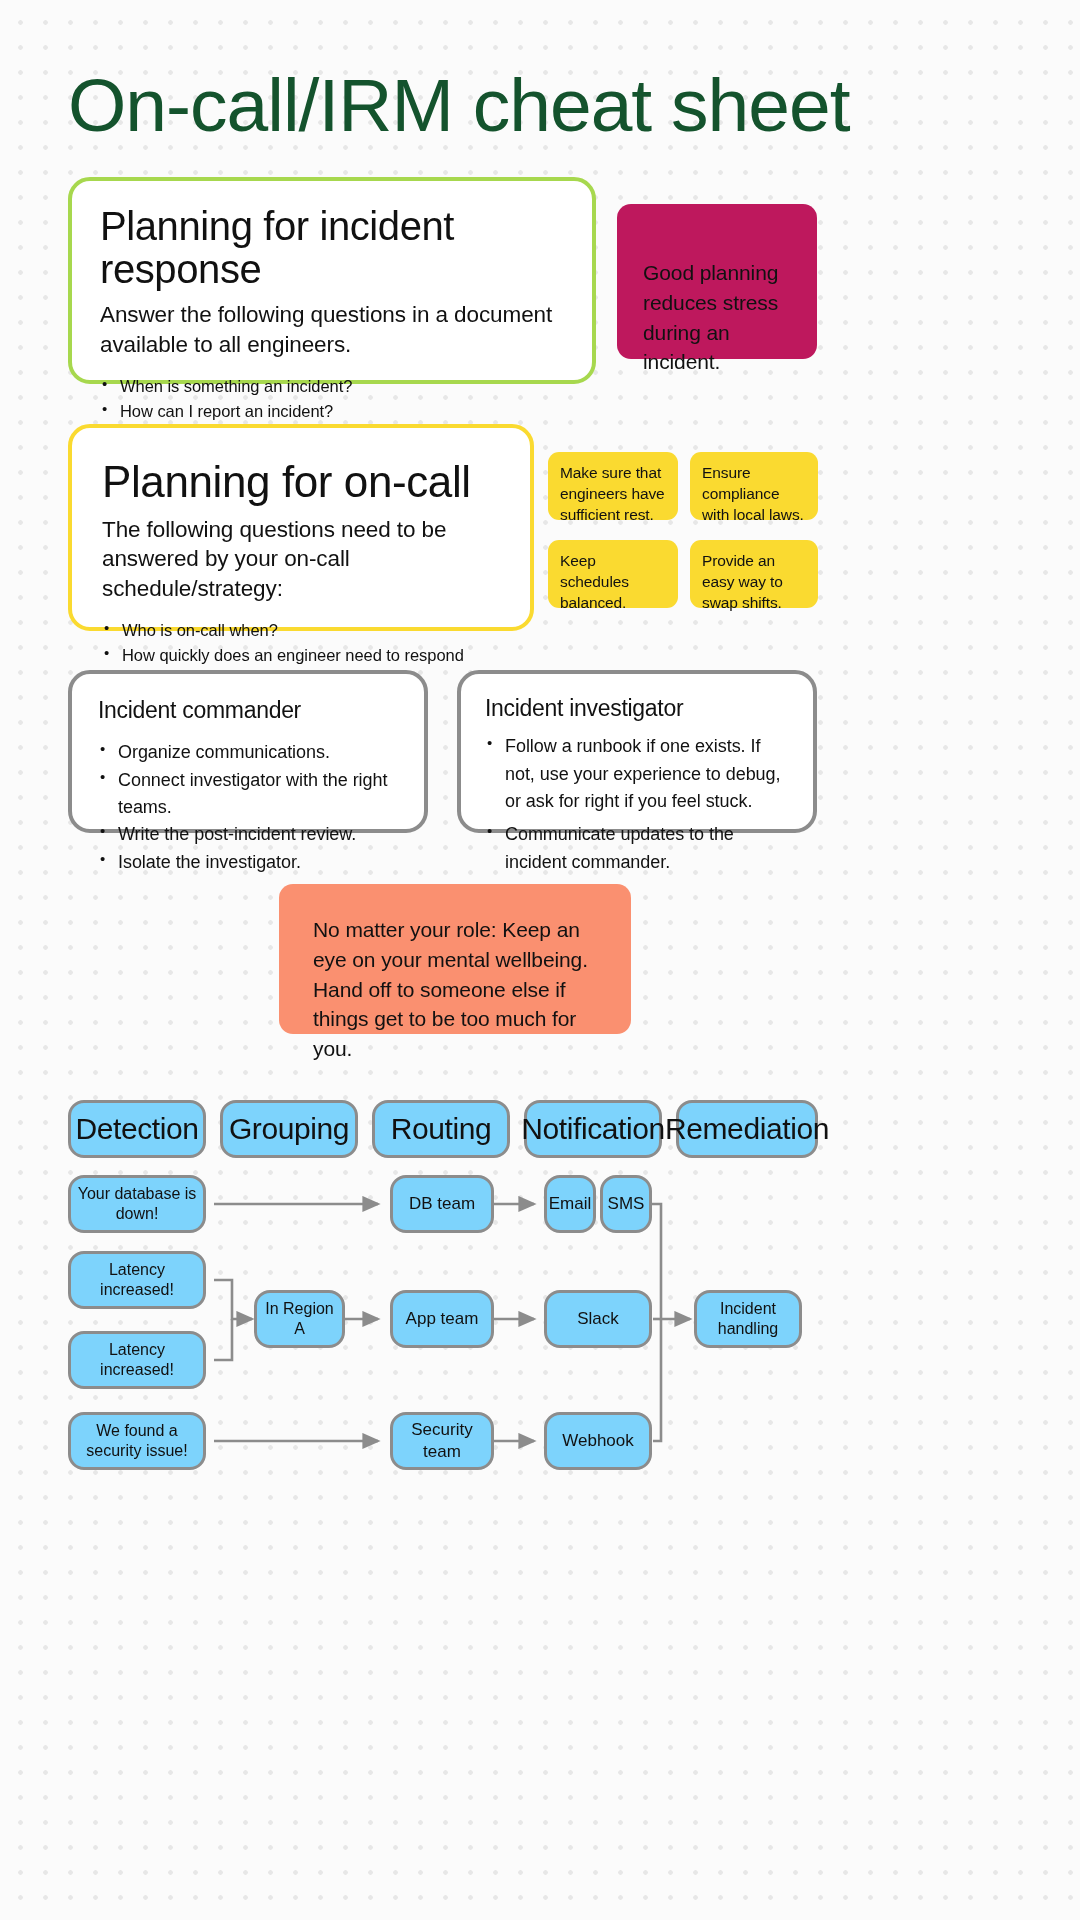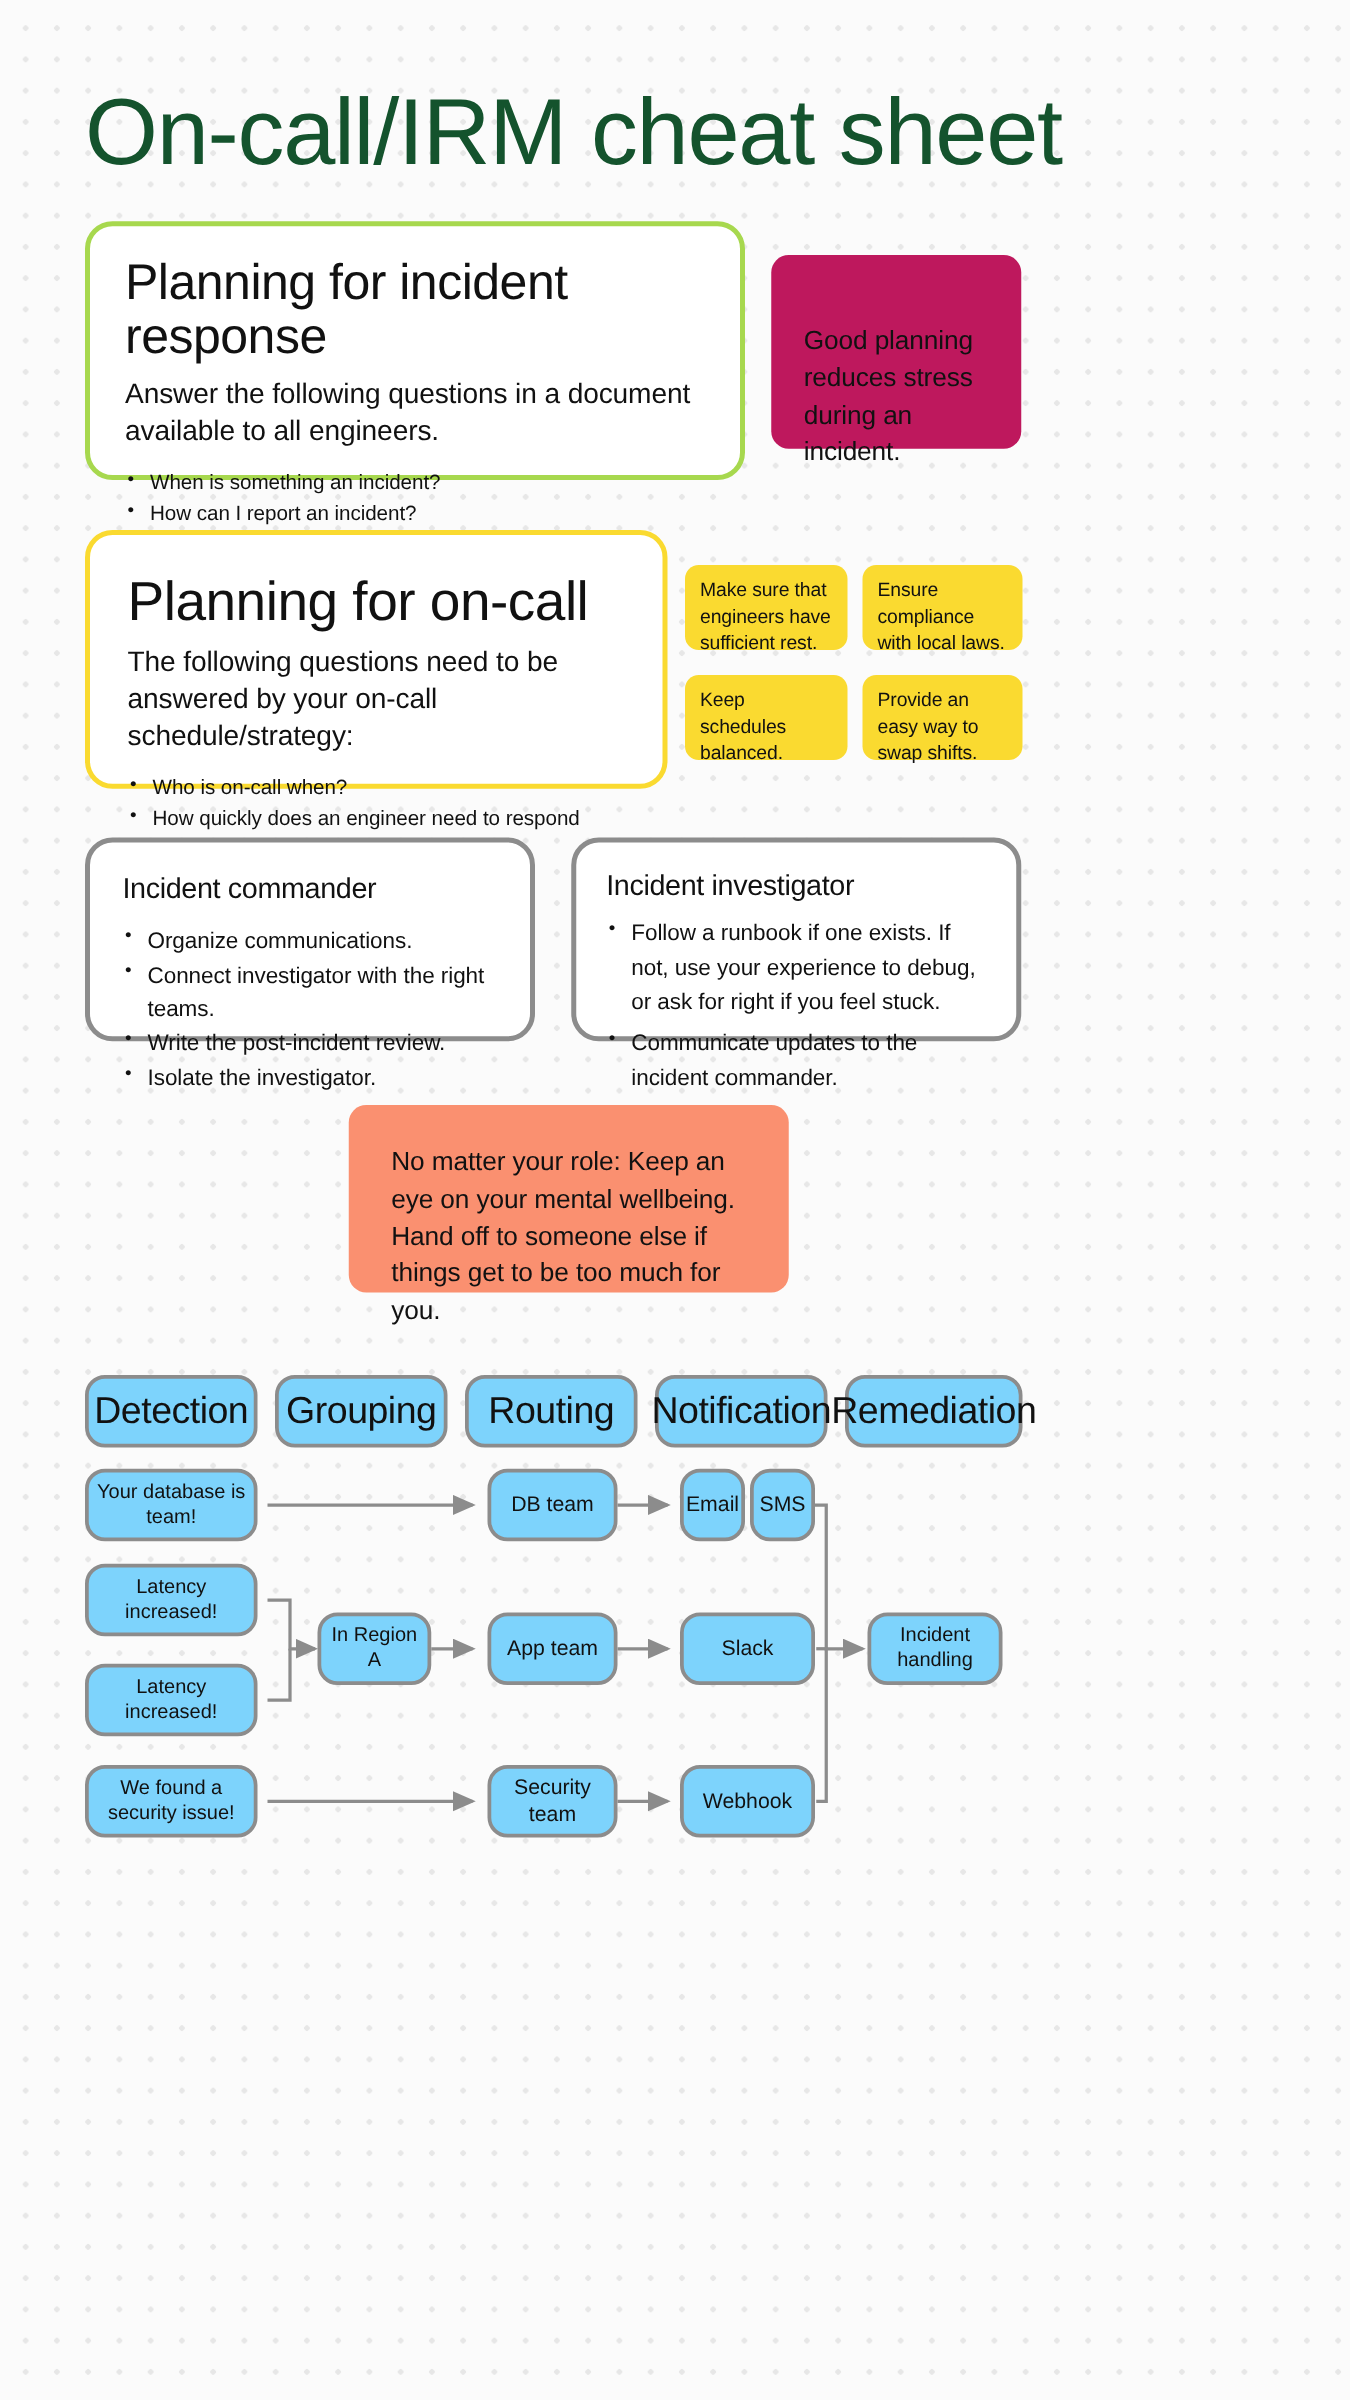--- a/index.html
+++ b/index.html
@@ -174,21 +174,21 @@
     <span>Routing</span>
   </div>
   <div class="flow-head" style="left:524px; top:1100px; width:138px; height:58px;">
     <span>Notification</span>
   </div>
   <div class="flow-head" style="left:676px; top:1100px; width:142px; height:58px;">
     <span>Remediation</span>
   </div>
 
   <div class="node" style="left:68px; top:1175px; width:138px; height:58px;">
-    <span>Your database is team!</span>
+    <span>Your database is down!</span>
   </div>
   <div class="node" style="left:68px; top:1251px; width:138px; height:58px;">
     <span>Latency increased!</span>
   </div>
   <div class="node" style="left:68px; top:1331px; width:138px; height:58px;">
     <span>Latency increased!</span>
   </div>
   <div class="node" style="left:68px; top:1412px; width:138px; height:58px;">
     <span>We found a security issue!</span>
   </div>

